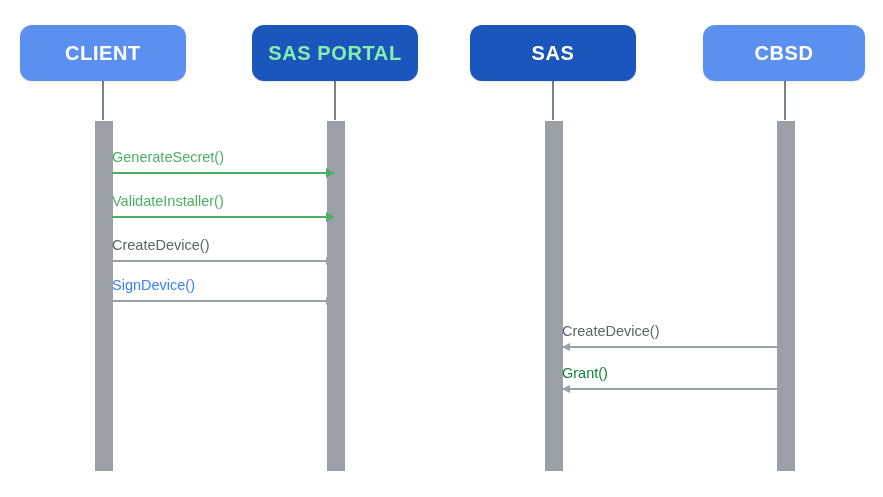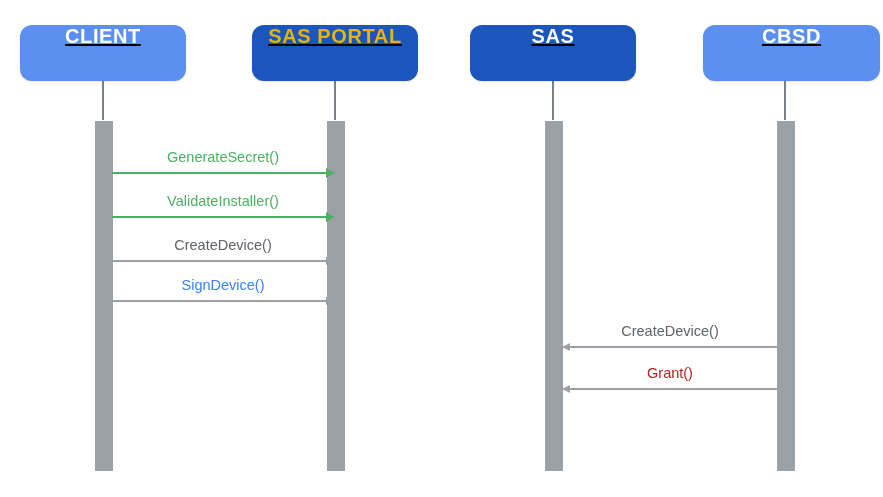--- a/index.html
+++ b/index.html
@@ -14,25 +14,25 @@
   #diagram-root {
     position: relative;
     width: 883px;
     height: 497px;
     background: #ffffff;
     overflow: hidden;
   }
   .participant-box {
     position: absolute;
     display: flex;
+    align-items: center;
     justify-content: center;
     border-radius: 12px;
     box-sizing: border-box;
     box-shadow: 0 1px 2px rgba(0,0,0,0.10);
-    text-decoration: underline;
   }
   .participant-label {
     color: #ffffff;
     font-size: 20px;
     font-weight: bold;
     letter-spacing: 0.6px;
     font-family: "Liberation Sans", sans-serif;
     white-space: nowrap;
   }
   .lifeline {
@@ -70,21 +70,21 @@
     border-left-style: solid;
   }
   .msg-arrowhead.left {
     border-right-width: 8px;
     border-right-style: solid;
   }
   .msg-label {
     position: absolute;
     bottom: 7px;
     width: 100%;
-    text-align: center;
+    text-align: left;
     font-size: 14.5px;
     font-family: "Liberation Sans", sans-serif;
     white-space: nowrap;
   }
 </style>
 </head>
 <body>
 
 <div id="diagram-root" style="width: 883px; height: 497px; background: rgb(255, 255, 255);">
     <div class="lifeline" style="left: 102px; top: 81px; height: 39px; background: rgb(120, 128, 138);"></div>
@@ -116,27 +116,27 @@
       <div class="msg-label" style="color: #3b82f6;">SignDevice()</div>
     </div>
     <div class="message" style="left: 562px; top: 346px; width: 216px;">
       <div class="msg-line" style="width: 216px; background: rgb(154, 160, 166);"></div>
       <div class="msg-arrowhead left" style="left: 0px; border-right-color: rgb(154, 160, 166); border-top-width: 4px; border-bottom-width: 4px; top: -3px;"></div>
       <div class="msg-label" style="color: rgb(95, 99, 104);">CreateDevice()</div>
     </div>
     <div class="message" style="left: 562px; top: 388px; width: 216px;">
       <div class="msg-line" style="width: 216px; background: rgb(154, 160, 166);"></div>
       <div class="msg-arrowhead left" style="left: 0px; border-right-color: rgb(154, 160, 166); border-top-width: 4px; border-bottom-width: 4px; top: -3px;"></div>
-      <div class="msg-label" style="color: #b91c1c;">Grant()</div>
+      <div class="msg-label" style="color: #15803d;">Grant()</div>
     </div>
     <div class="participant-box" style="left: 20px; top: 25px; width: 166px; height: 56px; background: rgb(92, 144, 240);">
       <span class="participant-label" style="color: rgb(255, 255, 255);">CLIENT</span>
     </div>
     <div class="participant-box" style="left: 252px; top: 25px; width: 166px; height: 56px; background: rgb(26, 86, 188);">
-      <span class="participant-label" style="color: #eab308;">SAS PORTAL</span>
+      <span class="participant-label" style="color: #86efac;">SAS PORTAL</span>
     </div>
     <div class="participant-box" style="left: 470px; top: 25px; width: 166px; height: 56px; background: rgb(26, 86, 188);">
       <span class="participant-label" style="color: rgb(255, 255, 255);">SAS</span>
     </div>
-    <div class="participant-box" style="left: 703px; top: 25px; width: 177px; height: 56px; background: rgb(92, 144, 240);">
+    <div class="participant-box" style="left: 703px; top: 25px; width: 162px; height: 56px; background: rgb(92, 144, 240);">
       <span class="participant-label" style="color: rgb(255, 255, 255);">CBSD</span>
     </div>
   </div>
 
 </body></html>

